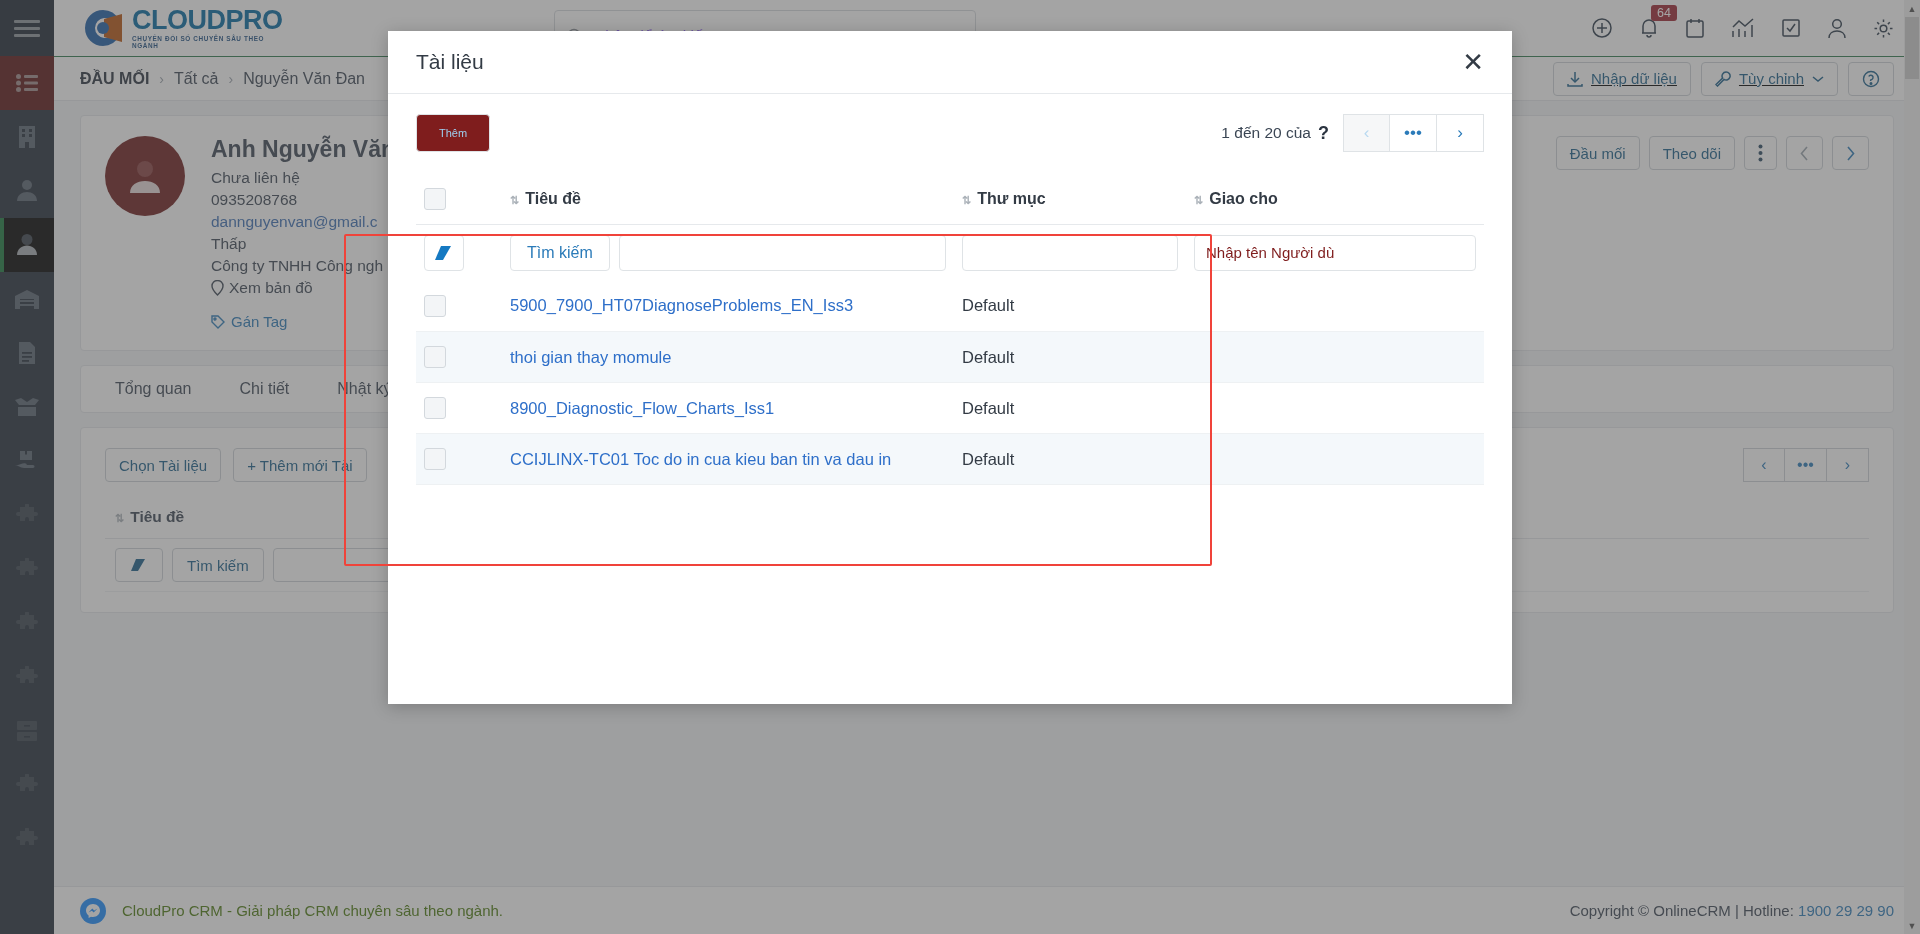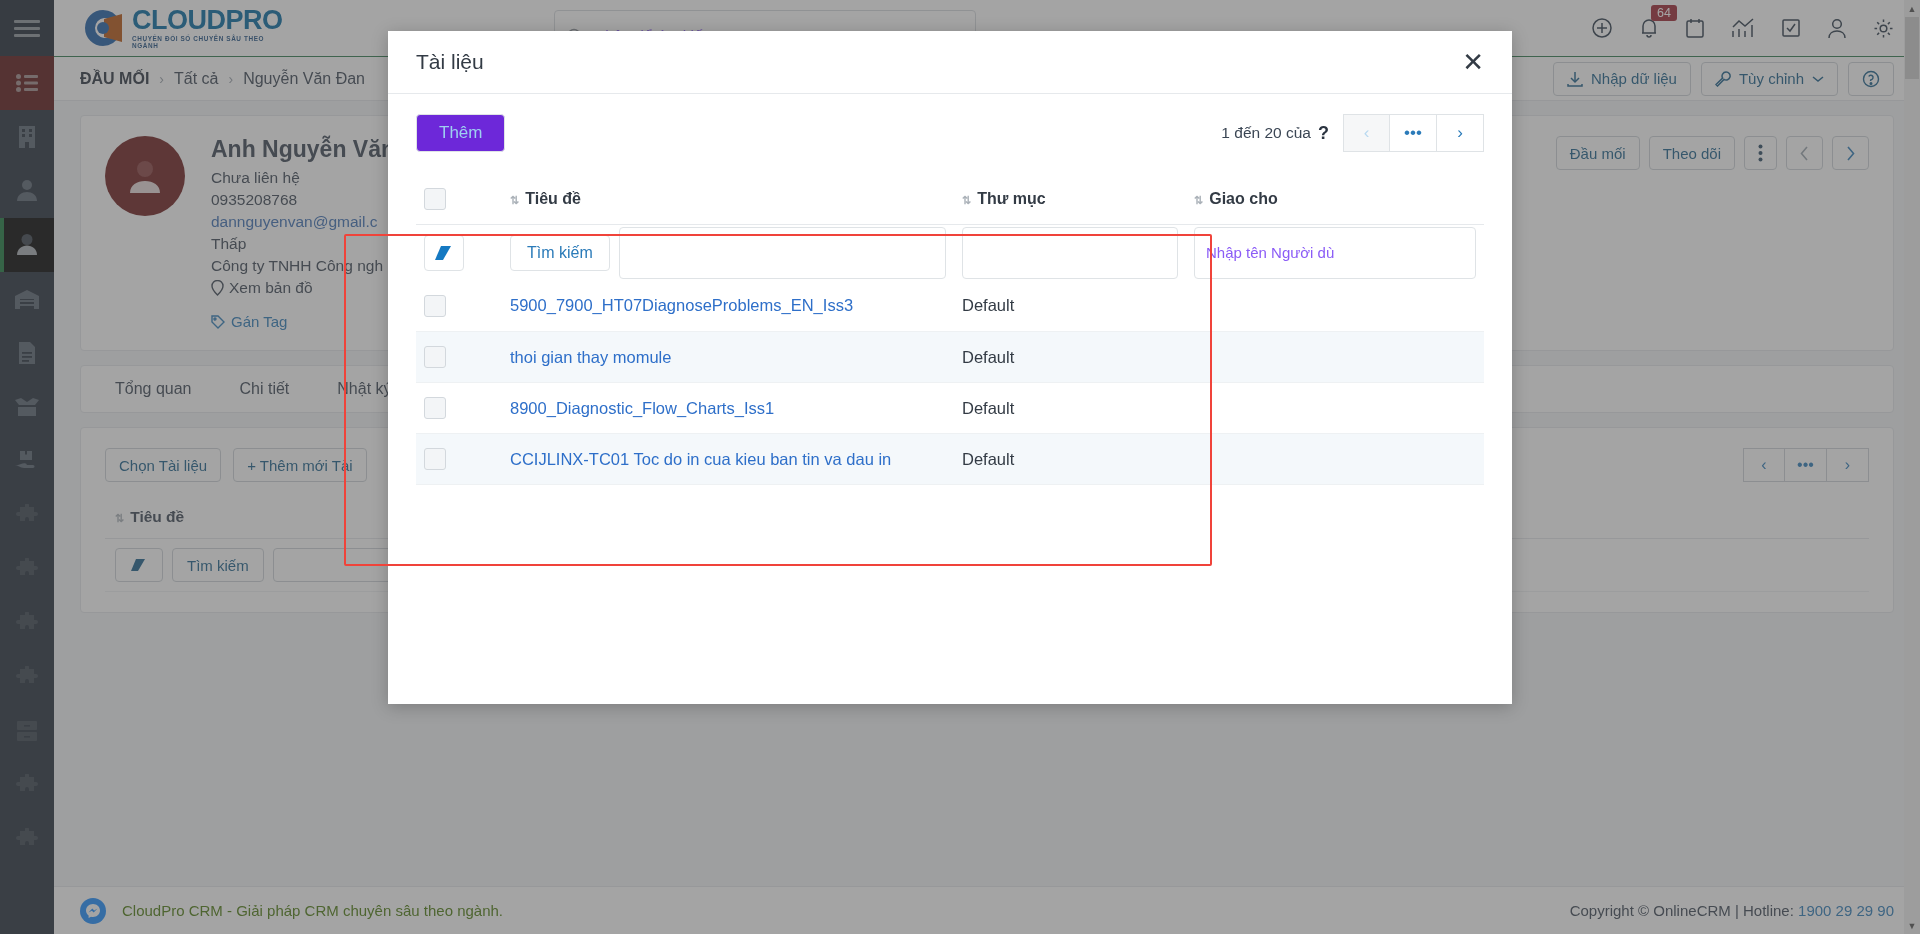--- a/index.html
+++ b/index.html
@@ -62,21 +62,21 @@
 
   
   .crumbbar {
     position:absolute; left:54px; top:57px; right:0; height:44px; background:#fff;
     border-bottom:1px solid #e3e6ea; display:flex; align-items:center;
     padding-left:26px; z-index:1;
   }
   .crumbbar .crumb { font-size:16px; color:#3b4654; display:flex; align-items:center; gap:10px;}
   .crumbbar .crumb .b { font-weight:bold; color:#2b3440;}
   .crumbbar .crumb .sep { color:#9aa2ab; font-size:14px;}
-  .crumb-actions { margin-left:auto; display:flex; gap:10px; padding-right:26px;}
+  .crumb-actions { margin-left:auto; display:flex; gap:10px; padding-right:26px;text-decoration:underline;}
   .btn-o {
     border:1px solid #ccd2d8; background:#fff; border-radius:4px; height:34px;
     display:flex; align-items:center; gap:8px; padding:0 13px;
     color:#1a5f8a; font-size:15px; white-space:nowrap;
   }
   .green-line { position:absolute; left:54px; top:56px; right:0; height:1px; background:#2d7a4d; z-index:3;}
 
   
   .content { position:absolute; left:54px; top:101px; right:0; bottom:48px; background:#f2f4f6; }
   .card {
@@ -142,44 +142,44 @@
   }
   .modal-head {
     height:63px; display:flex; align-items:center; padding:0 28px;
     border-bottom:1px solid #e6e9ec;
   }
   .modal-title { font-size:21px; color:#333b45; }
   .modal-x { margin-left:auto; font-size:26px; color:#333b45; line-height:1; cursor:pointer;}
   .modal-body { padding:20px 28px 0 28px; }
   .modal-toolbar { display:flex; align-items:center; }
   .btn-add {
-    border:1px solid #dfe3e6; background:#6d28d9; border-radius:4px; height:38px;
-    padding:11px 22px; color:#9ed0f0; font-size:17px; display:flex; align-items:center;
+    border:1px solid #dfe3e6; background:#7f1d1d; border-radius:4px; height:38px;
+    padding:11px 22px; color:#9ed0f0; font-size:11px; display:flex; align-items:center;
   }
   .modal-pager { margin-left:auto; display:flex; align-items:center; gap:14px;}
   .pager-text { font-size:15.5px; color:#3b4654; display:flex; align-items:center; gap:7px;}
   .pager-text b { font-size:18px; font-weight:bold; color:#2b3440;}
   .pager-grp { display:flex; }
   .pg2 { width:47px; height:38px; border:1px solid #dfe3e6; background:#fff;
          display:flex; align-items:center; justify-content:center; color:#2b7bb9; font-size:17px;}
   .pg2.dis { background:#f6f7f8; color:#b8d9f0;}
   .pg2 + .pg2 { border-left:none;}
 
   .mtbl { width:100%; border-collapse:collapse; margin-top:22px; table-layout:fixed;}
   .mtbl th {
     text-align:left; font-size:16px; color:#333b45; font-weight:bold;
     padding:14px 8px; border-bottom:1px solid #e6e9ec;
   }
   .mtbl td { padding:0 8px; border-bottom:1px solid #eef1f3; height:51px; vertical-align:middle;}
   .chk { width:22px; height:22px; border:1px solid #d3d8dd; border-radius:3px; background:#f3f5f7; display:block;}
   .cell-link { color:#2e6fc9; font-size:16.5px; white-space:nowrap; overflow:hidden; text-overflow:clip;}
   .cell-txt { color:#333b45; font-size:16.5px;}
   .filter-row td { height:56px; border-bottom:none;}
-  .m-inp { height:52px; border:1px solid #dfe3e6; border-radius:4px; background:#fff;
-           font-size:15px; color:#8b5cf6; display:flex; align-items:center; padding:0 11px;}
+  .m-inp { height:36px; border:1px solid #dfe3e6; border-radius:4px; background:#fff;
+           font-size:15px; color:#7f1d1d; display:flex; align-items:center; padding:0 11px;}
   .m-btn { height:36px; border:1px solid #dfe3e6; background:#fff; border-radius:4px;
            display:flex; align-items:center; justify-content:center; padding:0 16px;
            color:#2b7bb9; font-size:16px;}
   .m-ic { width:40px; height:36px; border:1px solid #dfe3e6; background:#fff; border-radius:4px;
           display:flex; align-items:center; justify-content:center;}
 
   
   .redbox {
     position:absolute; left:344px; top:234px; width:868px; height:332px;
     border:2px solid #f0433a; pointer-events:none; z-index:30; border-radius:2px;

